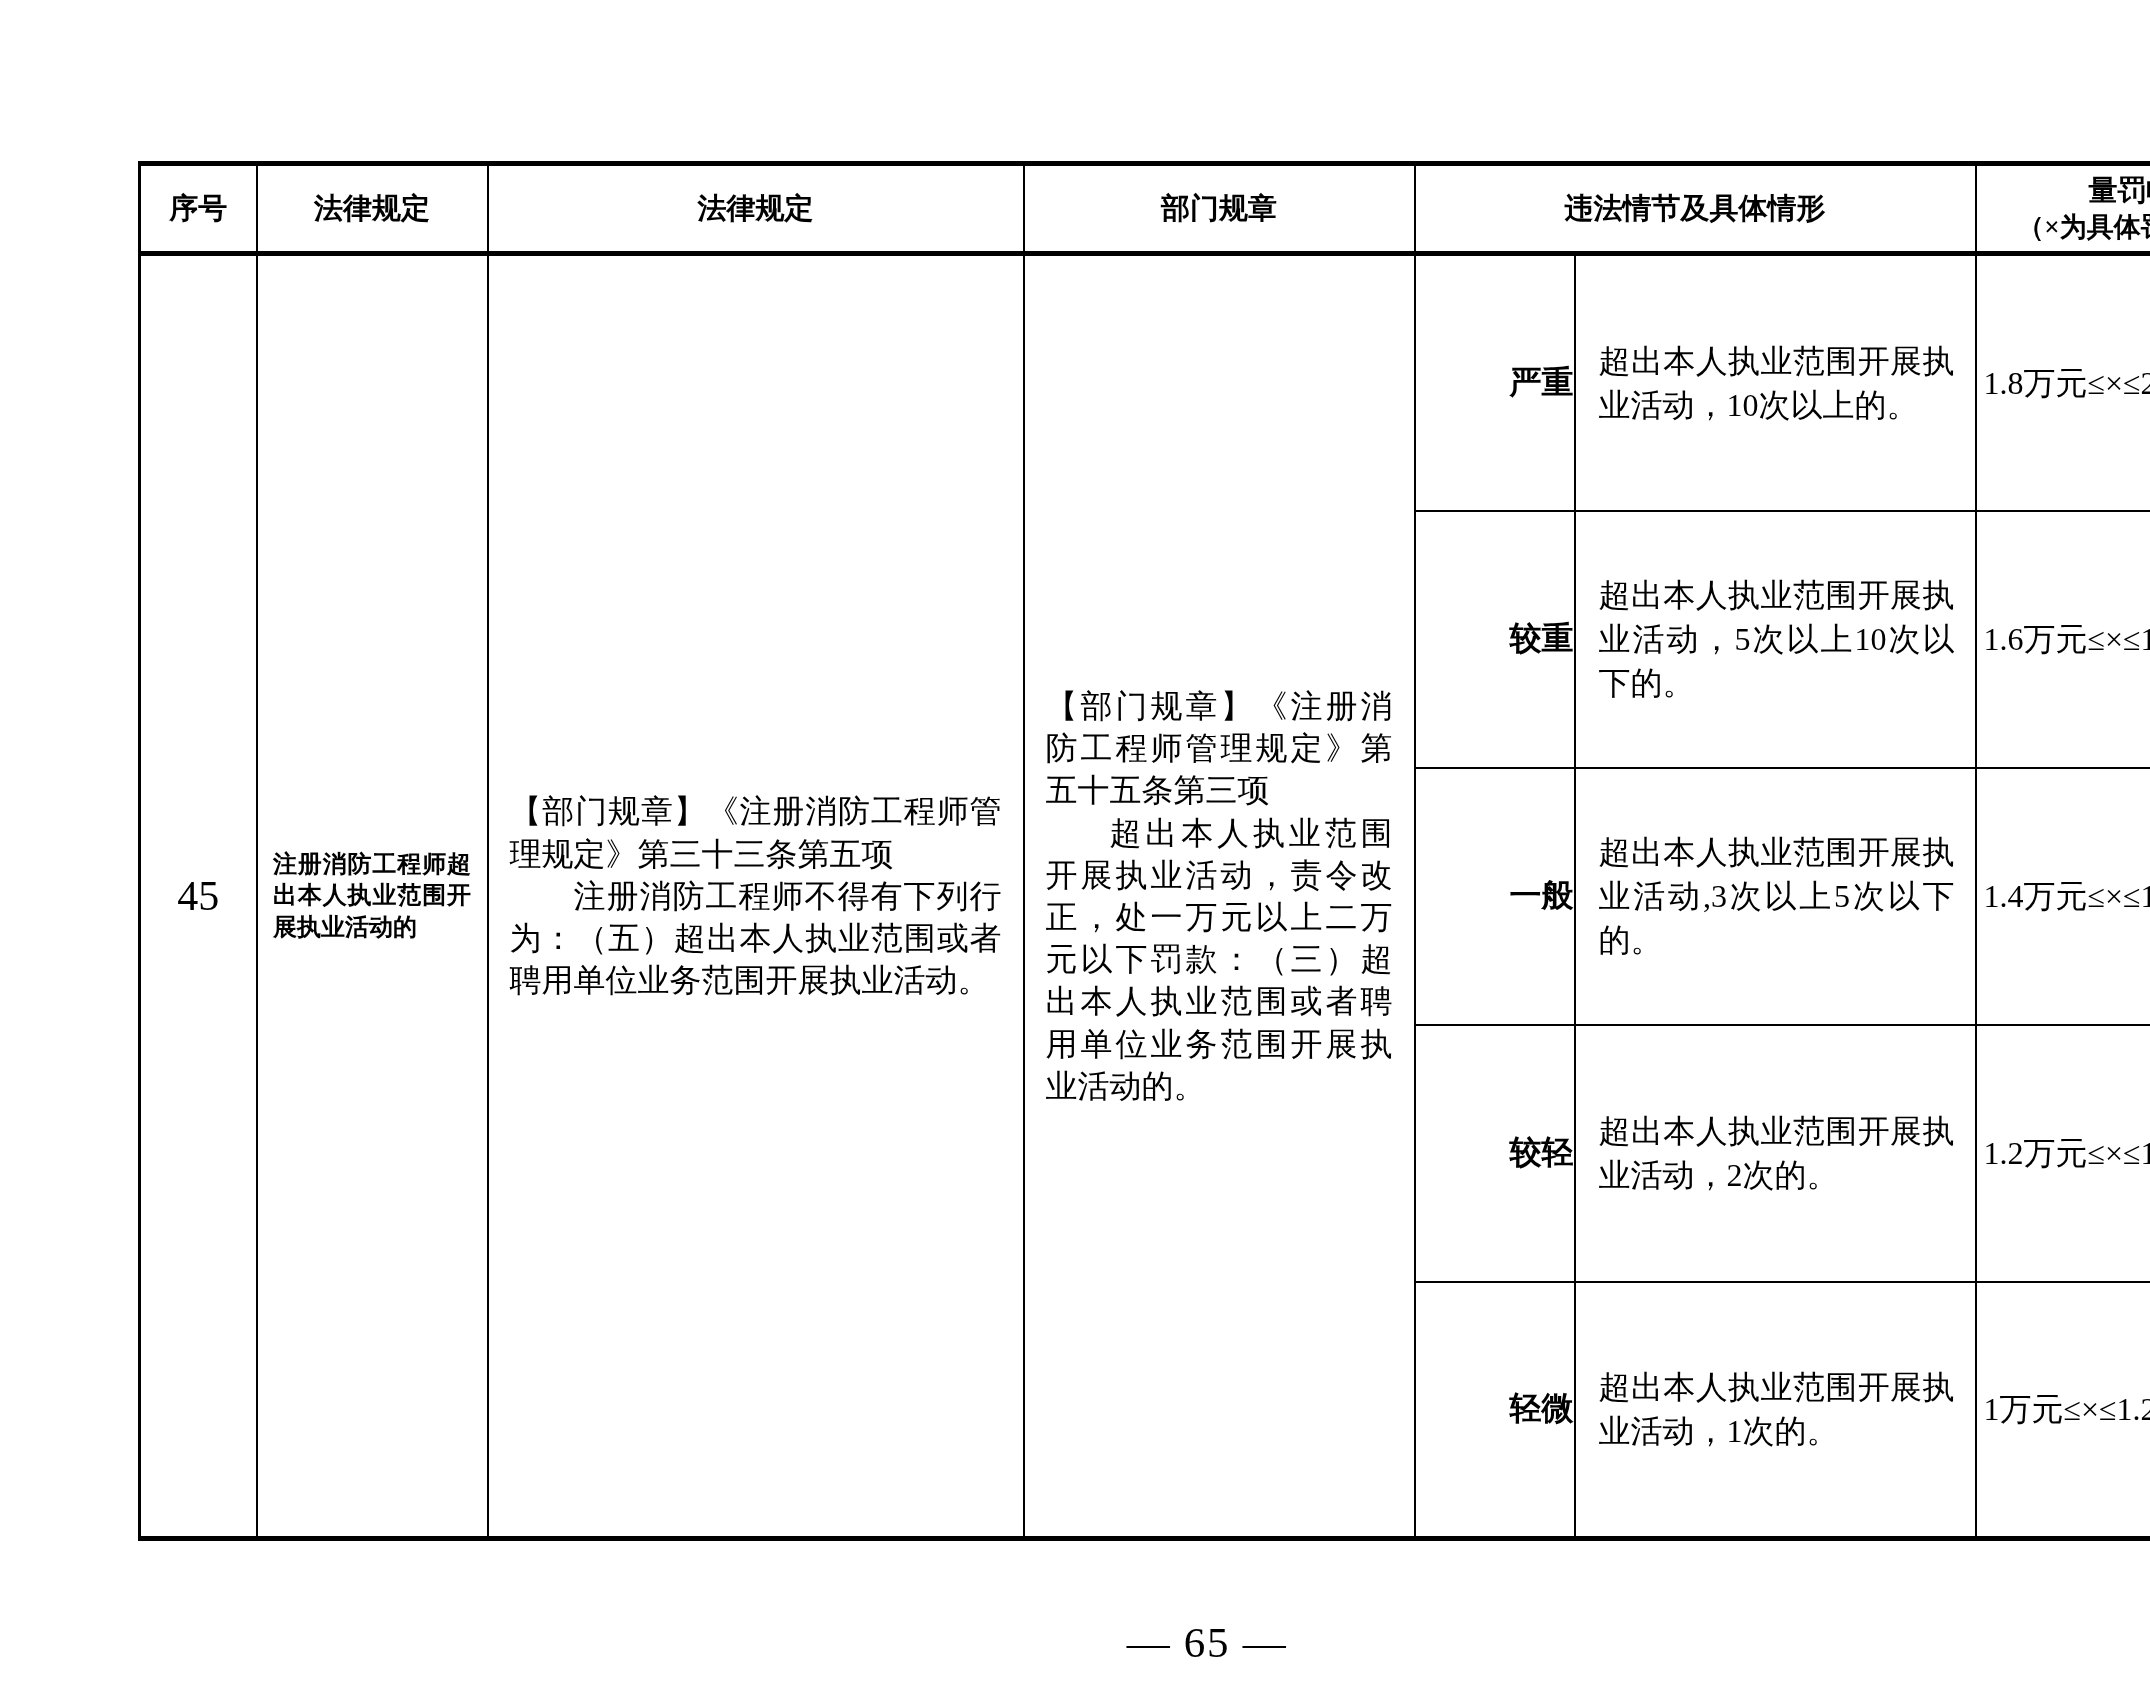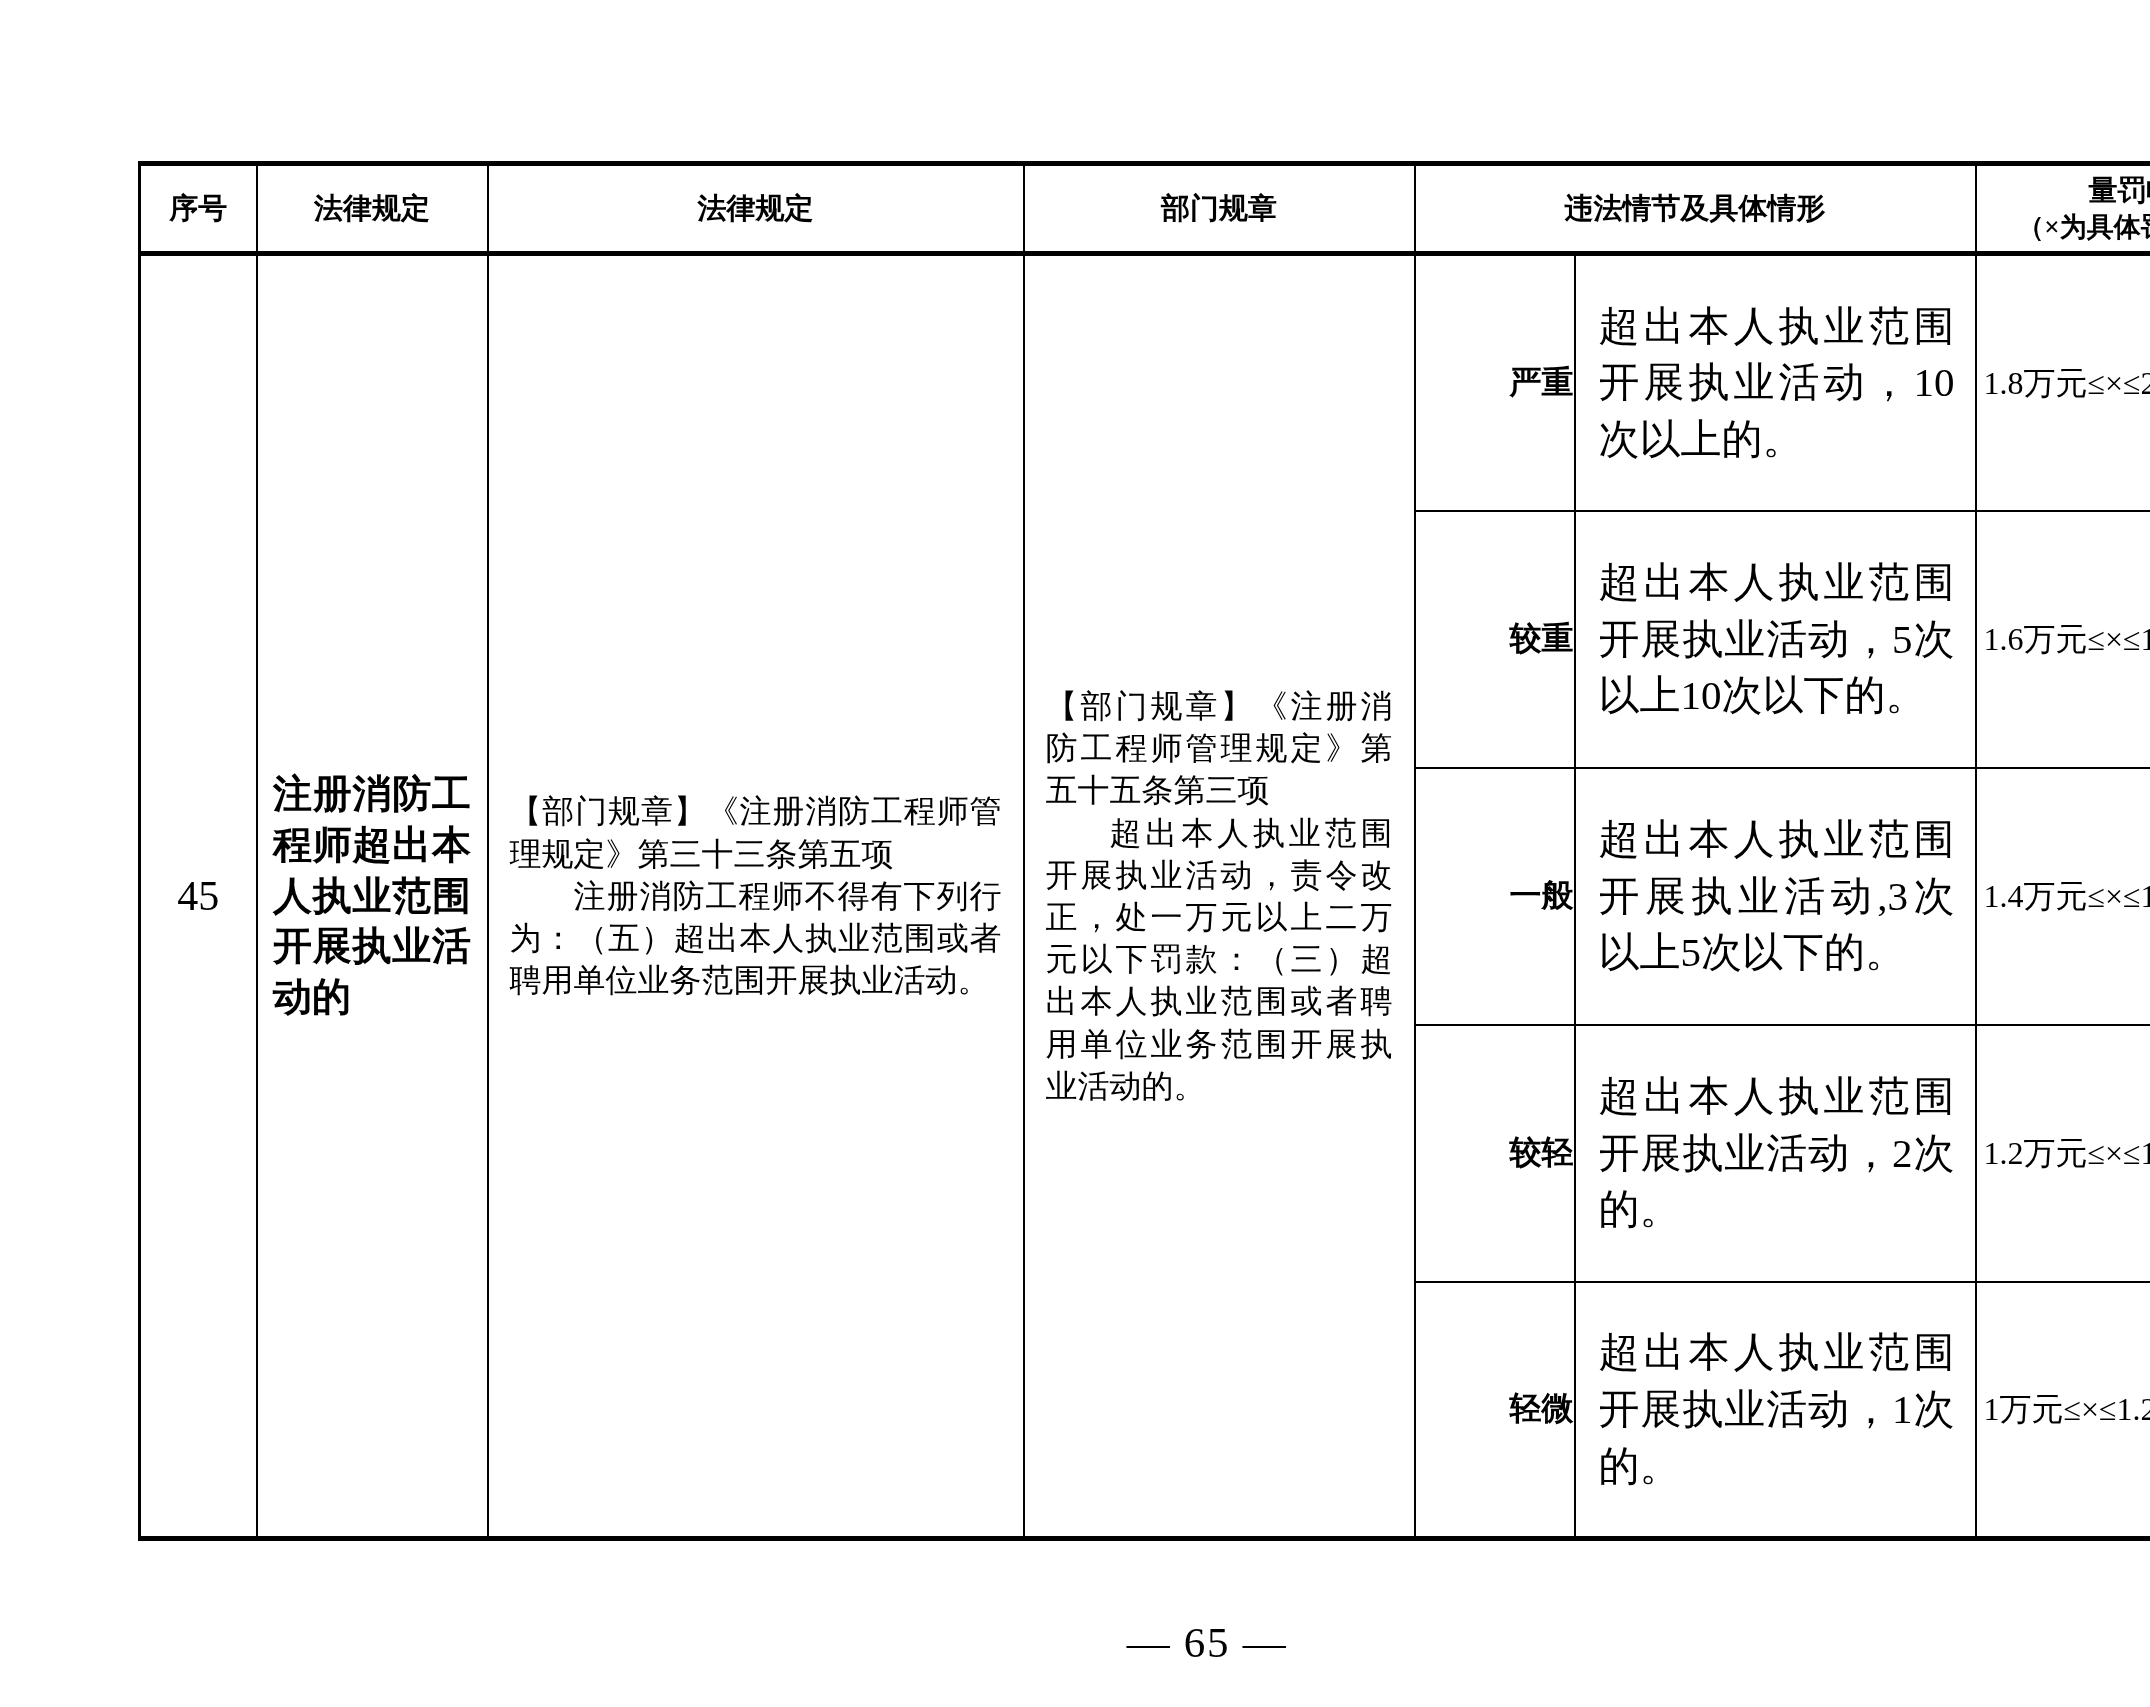--- a/index.html
+++ b/index.html
@@ -44,21 +44,21 @@
     margin-top: 2.6px;
   }
   .law-table tbody tr { height: 257px; }
 
   td.idx {
     font-size: 42px;
     text-align: center;
   }
   td.behavior {
     font-weight: bold;
-    font-size: 39px;
+    font-size: 24px;
     line-height: 1.30;
     padding: 0 15.5px;
     text-align: justify;
     text-justify: inter-character;
   }
   td.legal, td.basis {
     padding: 0 21px;
   }
   td.legal p, td.basis p {
     margin: 0;
@@ -67,21 +67,21 @@
     text-align: justify;
     text-justify: inter-character;
   }
   td.legal p.indented, td.basis p.indented { text-indent: 2em; }
   td.sev {
     font-size: 32px;
     text-align: right;
     font-weight: bold;
   }
   td.sit {
-    font-size: 41px;
+    font-size: 32px;
     line-height: 1.38;
     padding: 0 20px 0 23px;
     text-align: justify;
     text-justify: inter-character;
   }
   td.rng {
     font-size: 32px;
     line-height: 1.38;
     padding: 0 5.2px 0 6.9px;
     text-align: justify;

